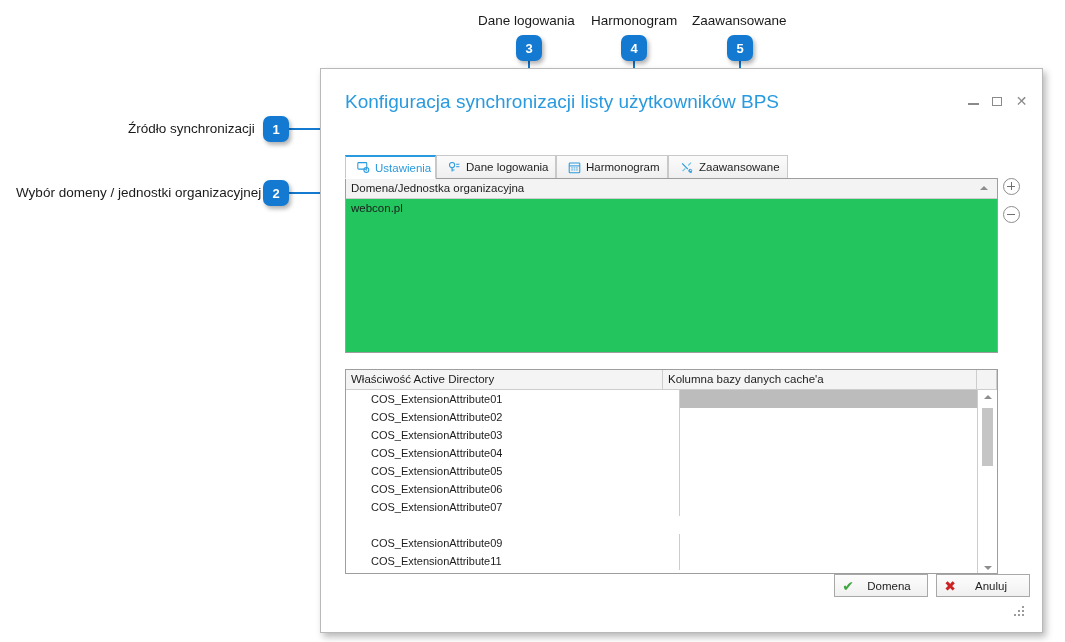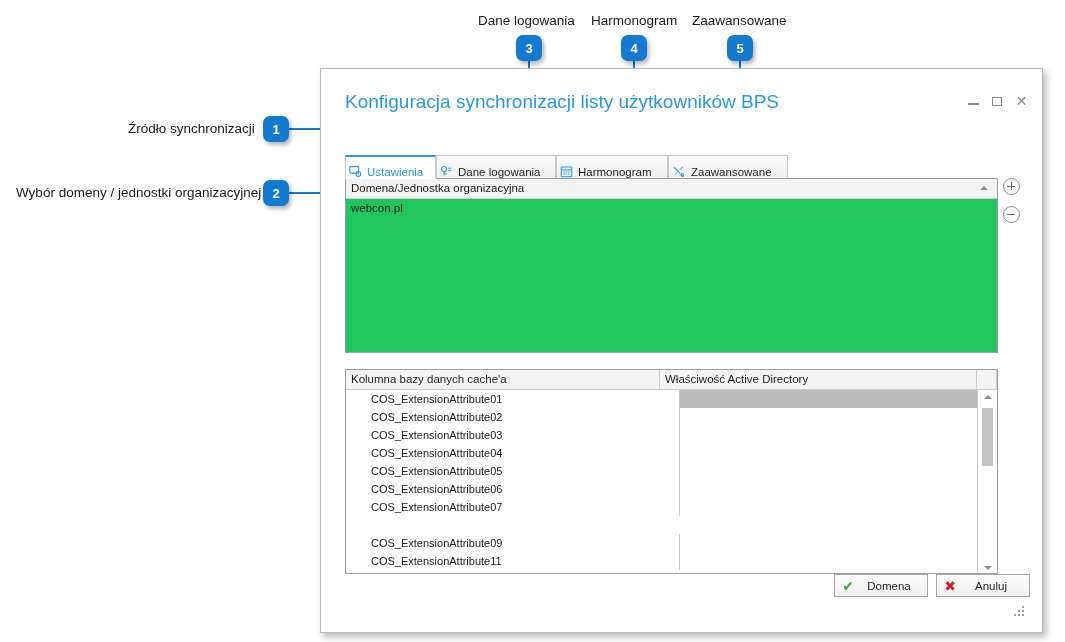--- a/index.html
+++ b/index.html
@@ -188,23 +188,23 @@
     height: 24px;
   }
   .tab {
     position: absolute;
     top: 0;
     height: 24px;
     box-sizing: border-box;
     border: 1px solid #c8c8c8;
     background: linear-gradient(#fbfbfb, #efefef);
     display: flex;
-    align-items: flex-end;
+    align-items: center;
     gap: 5px;
-    padding: 0 3px;
+    padding: 0 11px;
     font-size: 11.5px;
     color: #1e1e1e;
     white-space: nowrap;
   }
   .tab.active {
     background: #ffffff;
     border-top: 2px solid #2a9ade;
     border-bottom: 1px solid #ffffff;
     color: #2a9ade;
     z-index: 2;
@@ -511,22 +511,22 @@
       <div class="domain-item">webcon.pl</div>
     </div>
 
     <div class="side-btns">
       <div class="rnd-btn plus"></div>
       <div class="rnd-btn"></div>
     </div>
 
     <div class="grid">
       <div class="grid-head">
+        <div class="gh c2">Właściwość Active Directory</div>
         <div class="gh c1">Kolumna bazy danych cache'a</div>
-        <div class="gh c2">Właściwość Active Directory</div>
         <div class="gh c3"></div>
       </div>
       <div class="grid-body">
         <div id="rows-host">
             <div class="grow selected">
               <div class="gc1">COS_ExtensionAttribute01</div>
               <div class="gc2"></div>
             </div>
             <div class="grow">
               <div class="gc1">COS_ExtensionAttribute02</div>

